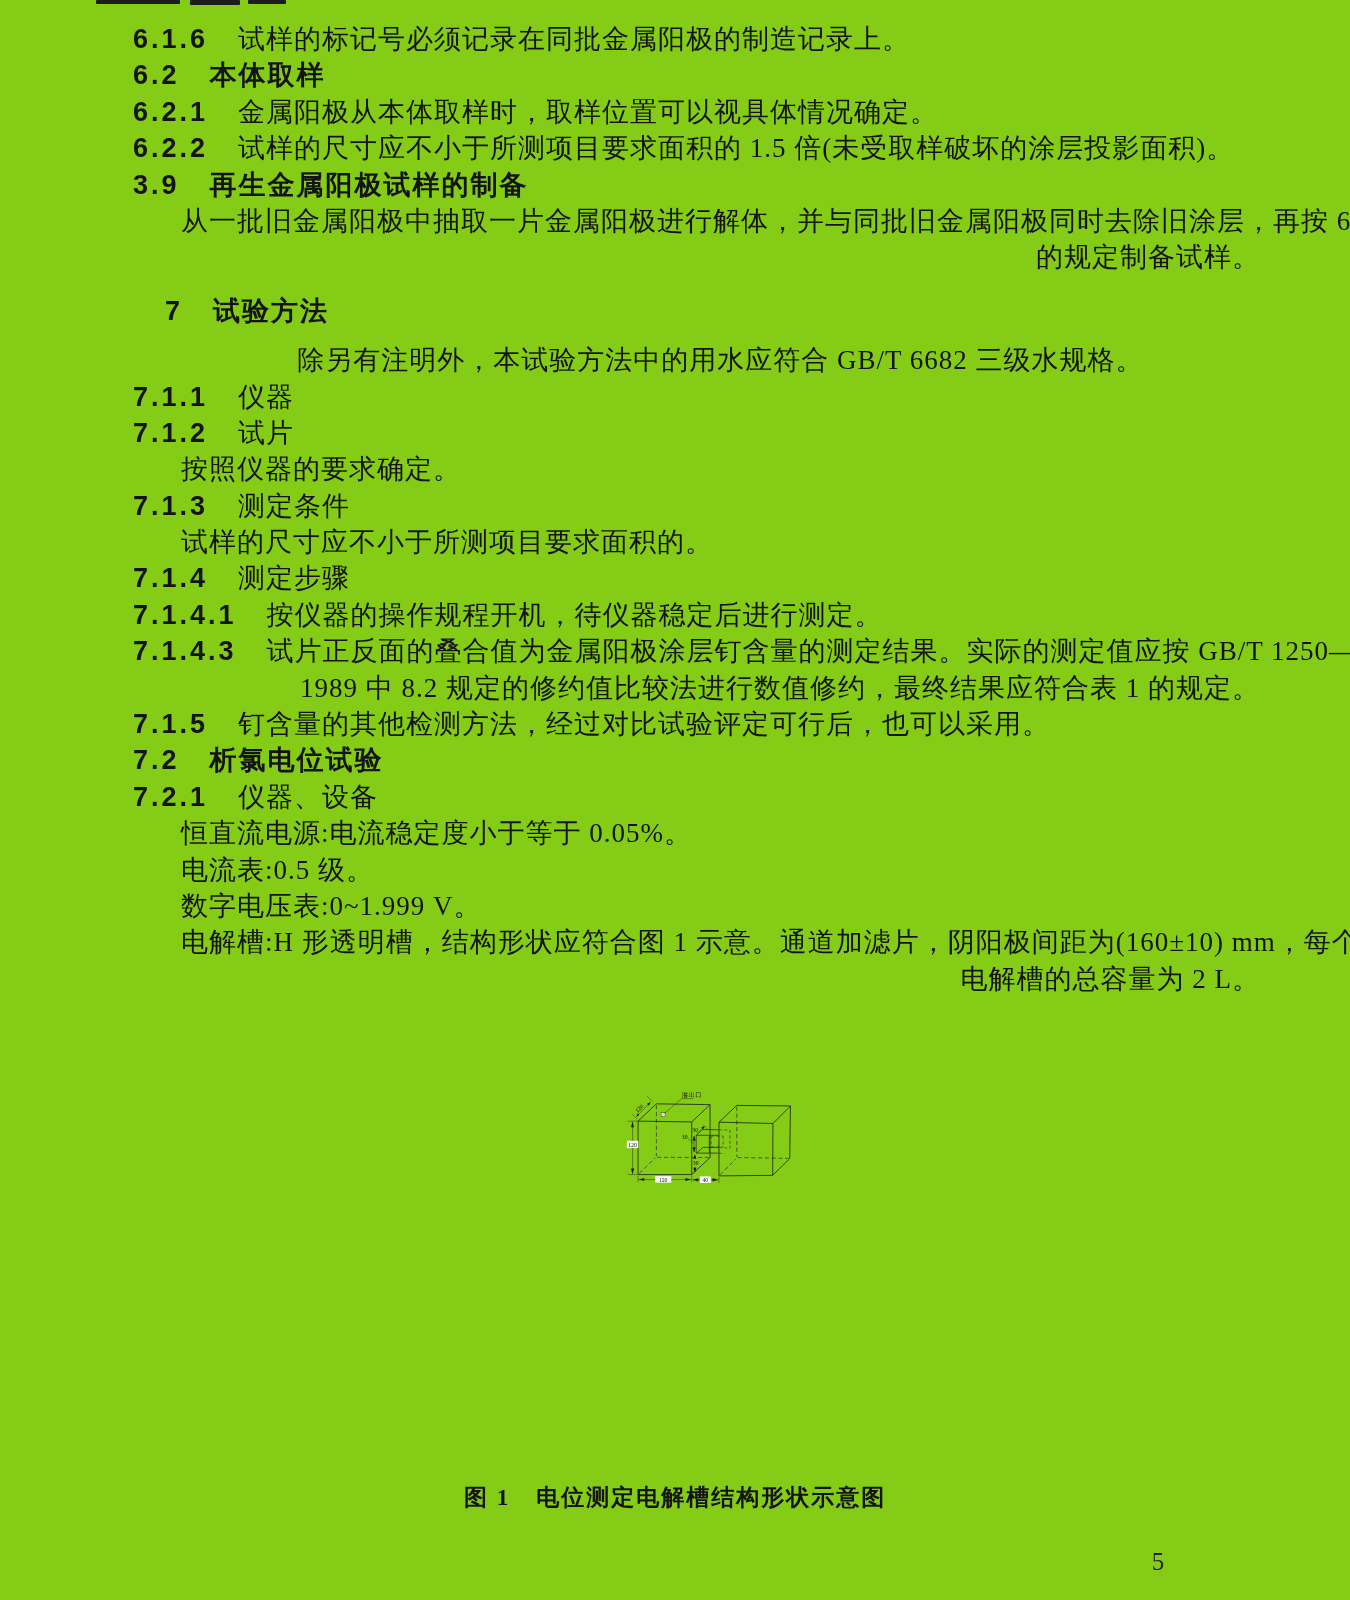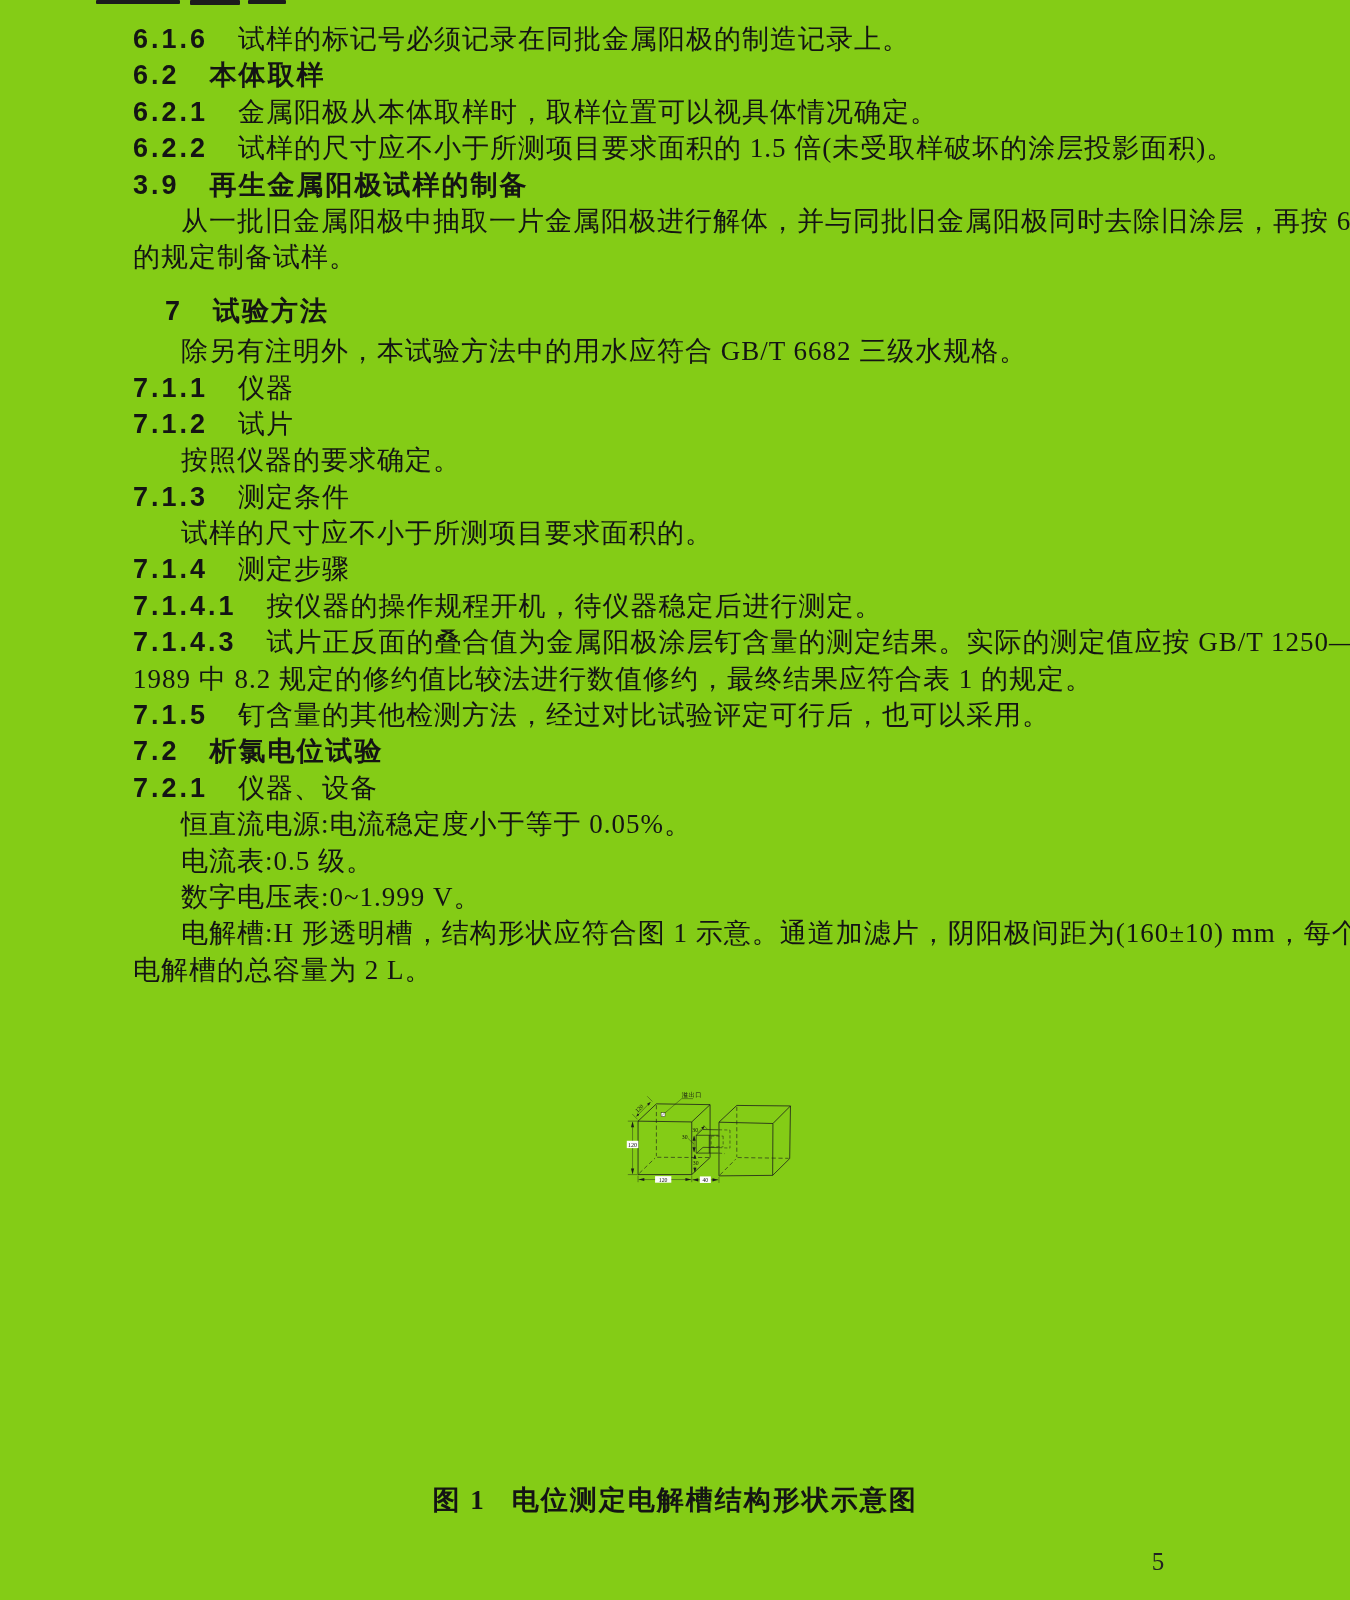--- a/index.html
+++ b/index.html
@@ -29,30 +29,30 @@
   }
   .line .num{
     font-family:"Liberation Sans", sans-serif;
     font-weight:bold;
     letter-spacing:3px;
     margin-right:30px;
   }
   .line.heading .txt{font-weight:bold;letter-spacing:2px;}
   .line .txt{letter-spacing:1px;}
   .line.indent{padding-left:48px;}
-  .line.flush{padding-left:0;}
+  .line.flush{padding-left:0;text-align:right;}
   .gap-section{margin-top:17px;margin-left:32px;}
-  .gap-after{margin-top:4px;}
+  .gap-after{margin-top:13px;text-align:center;}
 
   
   #fig{position:absolute;left:330px;top:1085px;}
 
   #caption{
     position:absolute;left:0;top:1482px;width:1350px;
-    text-align:center;font-size:27px;font-weight:bold;
+    text-align:center;font-size:23px;font-weight:bold;
     letter-spacing:2px;color:#141414;
   }
   #caption .cap-prefix{margin-right:26px;}
 
   #pageno{
     position:absolute;left:1138px;top:1548px;width:40px;
     font-size:25px;color:#222;text-align:center;
     font-family:"Liberation Serif", serif;
   }
 

